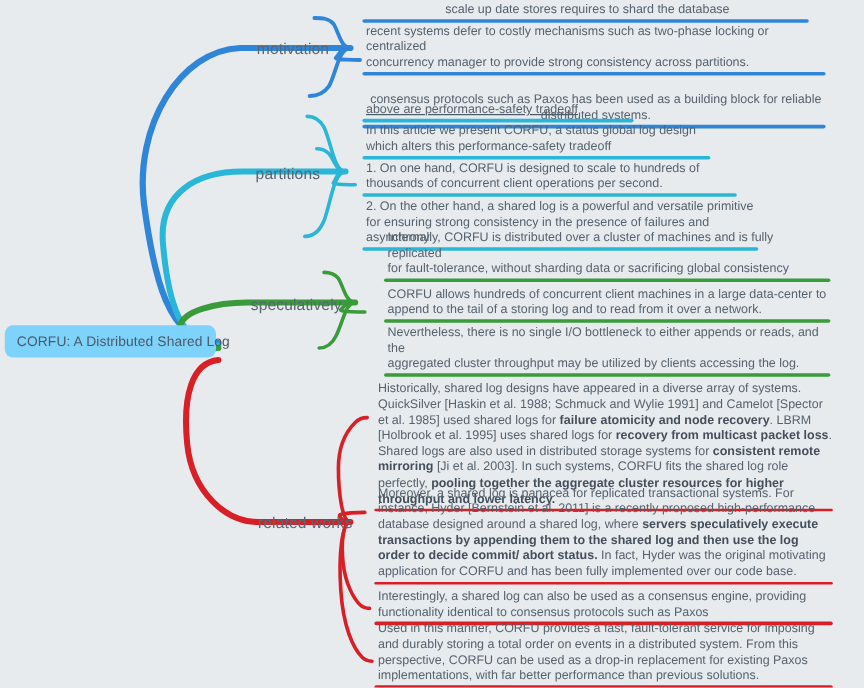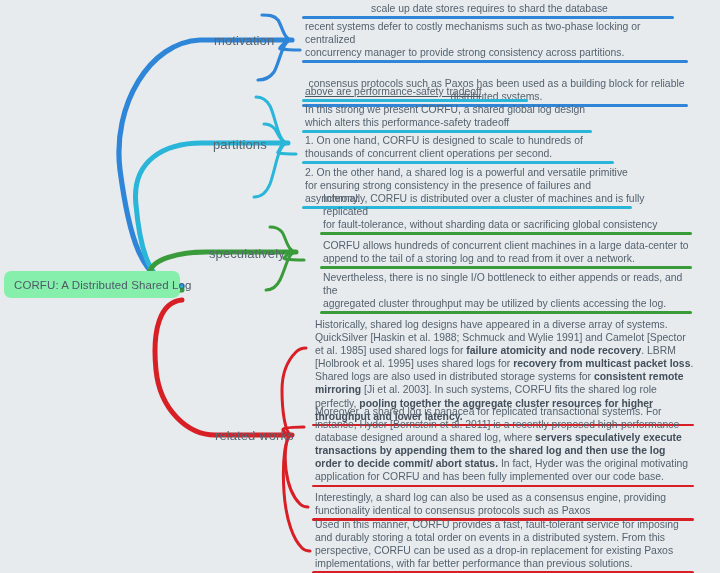--- a/index.html
+++ b/index.html
@@ -11,21 +11,21 @@
     overflow:hidden;
     position:relative;
   }
   #map{position:absolute;left:0;top:0;width:720px;height:573px;}
   svg.wires{position:absolute;left:0;top:0;width:720px;height:573px;pointer-events:none;}
 
   .root-node{
     position:absolute;
     left:4px;top:271px;
     width:176px;height:27px;
-    background:#86efac;
+    background:#7dd3fc;
     border-radius:7px;
     display:flex;align-items:center;
     box-shadow:0 0 0 0 rgba(0,0,0,0);
     z-index:5;
   }
   .root-node .label{
     font-size:11.5px;
     color:#4d5a66;
     padding-left:10px;
     white-space:nowrap;
@@ -116,21 +116,21 @@
       <div class="leaf" style="left: 302px; top: 77px; width: 386px; text-align: center;">
         <span class="txt">consensus protocols such as Paxos has been used as a building block for reliable
 distributed systems.</span>
         <div class="rule" style="background: rgb(47, 133, 216);"></div>
       </div>
       <div class="leaf" style="left: 302px; top: 85px; width: 226px; text-decoration: underline;">
         <span class="txt">above are performance-safety tradeoff</span>
         <div class="rule" style="background: rgb(41, 182, 216);"></div>
       </div>
       <div class="leaf" style="left: 302px; top: 103px; width: 290px;">
-        <span class="txt">In this strong we present CORFU, a shared global log design
+        <span class="txt">In this article we present CORFU, a status global log design
 which alters this performance-safety tradeoff</span>
         <div class="rule" style="background: rgb(41, 182, 216);"></div>
       </div>
       <div class="leaf" style="left: 302px; top: 134px; width: 312px;">
         <span class="txt">1. On one hand, CORFU is designed to scale to hundreds of
 thousands of concurrent client operations per second.</span>
         <div class="rule" style="background: rgb(41, 182, 216);"></div>
       </div>
       <div class="leaf" style="left: 302px; top: 166px; width: 330px;">
         <span class="txt">2. On the other hand, a shared log is a powerful and versatile primitive
@@ -155,21 +155,21 @@
       </div>
       <div class="leaf" style="left: 312px; top: 318px; width: 382px;">
         <span class="txt" style="white-space: normal;">Historically, shared log designs have appeared in a diverse array of systems. QuickSilver [Haskin et al. 1988; Schmuck and Wylie 1991] and Camelot [Spector et al. 1985] used shared logs for <b>failure atomicity and node recovery</b>. LBRM [Holbrook et al. 1995] uses shared logs for <b>recovery from multicast packet loss</b>. Shared logs are also used in distributed storage systems for <b>consistent remote mirroring</b> [Ji et al. 2003]. In such systems, CORFU fits the shared log role perfectly, <b>pooling together the aggregate cluster resources for higher throughput and lower latency.</b></span>
         <div class="rule" style="background: rgb(216, 31, 38);"></div>
       </div>
       <div class="leaf" style="left: 312px; top: 405px; width: 382px;">
         <span class="txt" style="white-space: normal;">Moreover, a shared log is panacea for replicated transactional systems. For instance, Hyder [Bernstein et al. 2011] is a recently proposed high-performance database designed around a shared log, where <b>servers speculatively execute transactions by appending them to the shared log and then use the log order to decide commit/ abort status.</b> In fact, Hyder was the original motivating application for CORFU and has been fully implemented over our code base.</span>
         <div class="rule" style="background: rgb(216, 31, 38);"></div>
       </div>
       <div class="leaf" style="left: 312px; top: 491px; width: 382px;">
-        <span class="txt" style="white-space: normal;">Interestingly, a shard log can also be used as a consensus engine, providing functionality identical to consensus protocols such as Paxos</span>
+        <span class="txt" style="white-space: normal;">Interestingly, a shared log can also be used as a consensus engine, providing functionality identical to consensus protocols such as Paxos</span>
         <div class="rule" style="background: rgb(216, 31, 38);"></div>
       </div>
       <div class="leaf" style="left: 312px; top: 518px; width: 382px;">
         <span class="txt" style="white-space: normal;">Used in this manner, CORFU provides a fast, fault-tolerant service for imposing and durably storing a total order on events in a distributed system. From this perspective, CORFU can be used as a drop-in replacement for existing Paxos implementations, with far better performance than previous solutions.</span>
         <div class="rule" style="background: rgb(216, 31, 38);"></div>
       </div>
     </div>
 
 </div>
 

